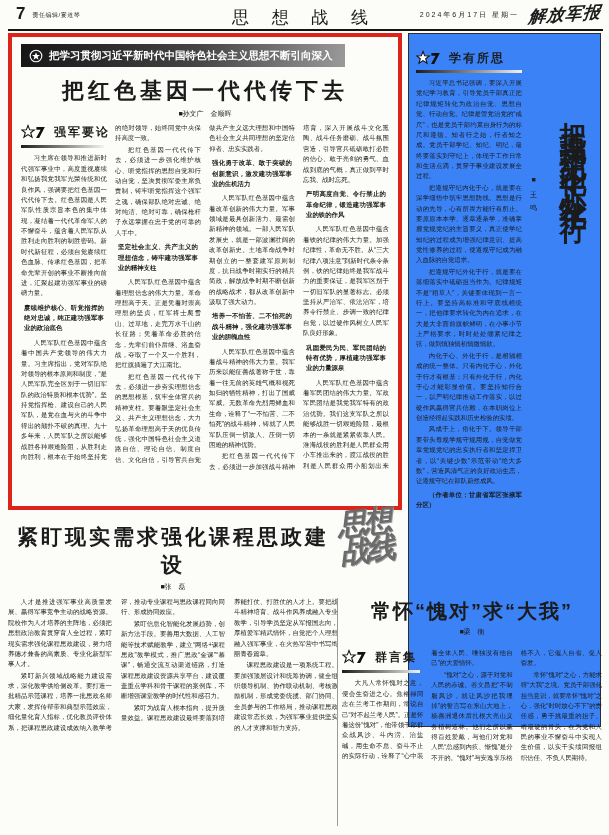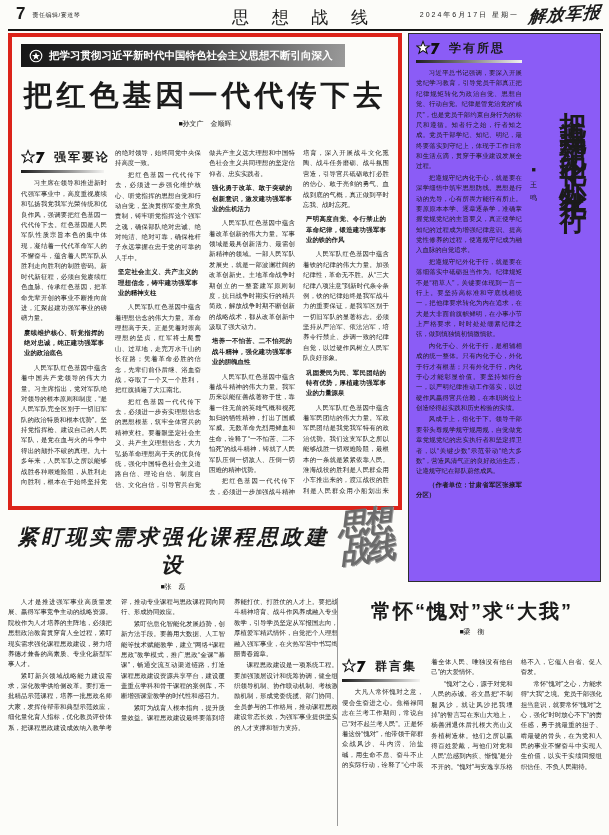--- a/index.html
+++ b/index.html
@@ -26,43 +26,43 @@
   .bodycols{font-size:6.4px;line-height:1.62;text-align:justify;overflow:hidden;}
   .t-p{text-indent:2em;margin:0 0 1px 0;break-inside:auto;}
   .t-h{font-weight:bold;margin:4px 0 4px 0;padding:0 3px;break-inside:avoid;}
   .t-note{font-weight:bold;text-indent:2em;margin-top:3px;}
   
   .red-box{position:absolute;left:8px;top:33px;width:394px;height:477px;border:4px solid #dc241a;
            box-sizing:border-box;background:#fcfcf9;padding:7px 9px 5px 9px;}
   .banner{display:flex;align-items:center;gap:6px;width:324px;height:23px;box-sizing:border-box;
           background:linear-gradient(100deg,#161616,#454545 55%,#9a9a9a);color:#fff;
           font-weight:bold;font-size:10.5px;padding:0 8px;white-space:nowrap;}
-  .main-headline{margin:9px 0 3px 0;text-align:center;font-size:29px;font-weight:bold;letter-spacing:4px;}
-  .main-cols{column-count:4;column-gap:8px;height:349px;margin-top:19px;}
+  .main-headline{margin:9px 0 3px 0;text-align:center;font-size:22px;font-weight:bold;letter-spacing:4px;}
+  .main-cols{column-count:4;column-gap:8px;height:349px;margin-top:4px;}
   
-  .right-box{position:absolute;left:408px;top:33px;width:193px;height:549px;border:1.5px solid #2e2e2e;
-             box-sizing:border-box;padding:6px 7px;background:#8b5cf6;}
+  .right-box{position:absolute;left:408px;top:33px;width:193px;height:694px;border:1.5px solid #2e2e2e;
+             box-sizing:border-box;padding:16px 7px;background:#3b82f6;}
   .right-flex{position:relative;height:485px;margin-top:4px;}
   .right-text{width:106px;height:100%;}
   .vert-byline{position:absolute;left:112px;top:98px;writing-mode:vertical-rl;font-size:7px;letter-spacing:3px;}
   .vert-headline{position:absolute;right:2px;top:22px;writing-mode:vertical-rl;
                  font-size:27px;font-weight:bold;letter-spacing:8px;height:460px;}
   
   .bottom-left{position:absolute;left:8px;top:514px;width:330px;height:318px;box-sizing:border-box;}
-  .work-headline{margin:9px 0 3px 0;text-align:center;font-size:21px;font-weight:bold;letter-spacing:3px;font-style:italic;}
+  .work-headline{margin:9px 0 3px 0;text-align:center;font-size:21px;font-weight:bold;letter-spacing:3px;}
   .bl-cols{column-count:3;column-gap:9px;height:250px;margin-top:5px;}
   
   .calligraphy{position:absolute;left:341px;top:508px;width:66px;height:92px;color:#6b6b6b;
                font-family:"Liberation Serif","DejaVu Serif",serif;font-weight:bold;font-style:italic;
                transform:rotate(-7deg);line-height:.95;text-shadow:1px 1px 0 #9a9a9a;}
   .calligraphy div{font-size:29px;letter-spacing:-3px;white-space:nowrap;}
   
   .bottom-right{position:absolute;left:342px;top:588px;width:260px;height:244px;box-sizing:border-box;}
   .essay-headline{margin:10px 0 2px 0;text-align:center;font-size:20px;font-weight:bold;letter-spacing:2px;white-space:nowrap;}
-  .br-cols{column-count:3;column-gap:8px;height:176px;margin-top:20px;}
+  .br-cols{column-count:3;column-gap:8px;height:176px;margin-top:11px;}
   .v-sep{position:absolute;left:337px;top:598px;width:1px;height:228px;background:#9a9a9a;}
 </style>
 </head>
 <body>
 
 <div class="page">
 
   <div class="topbar">
     <div class="tb-left">
       <span class="pagenum">7</span>

